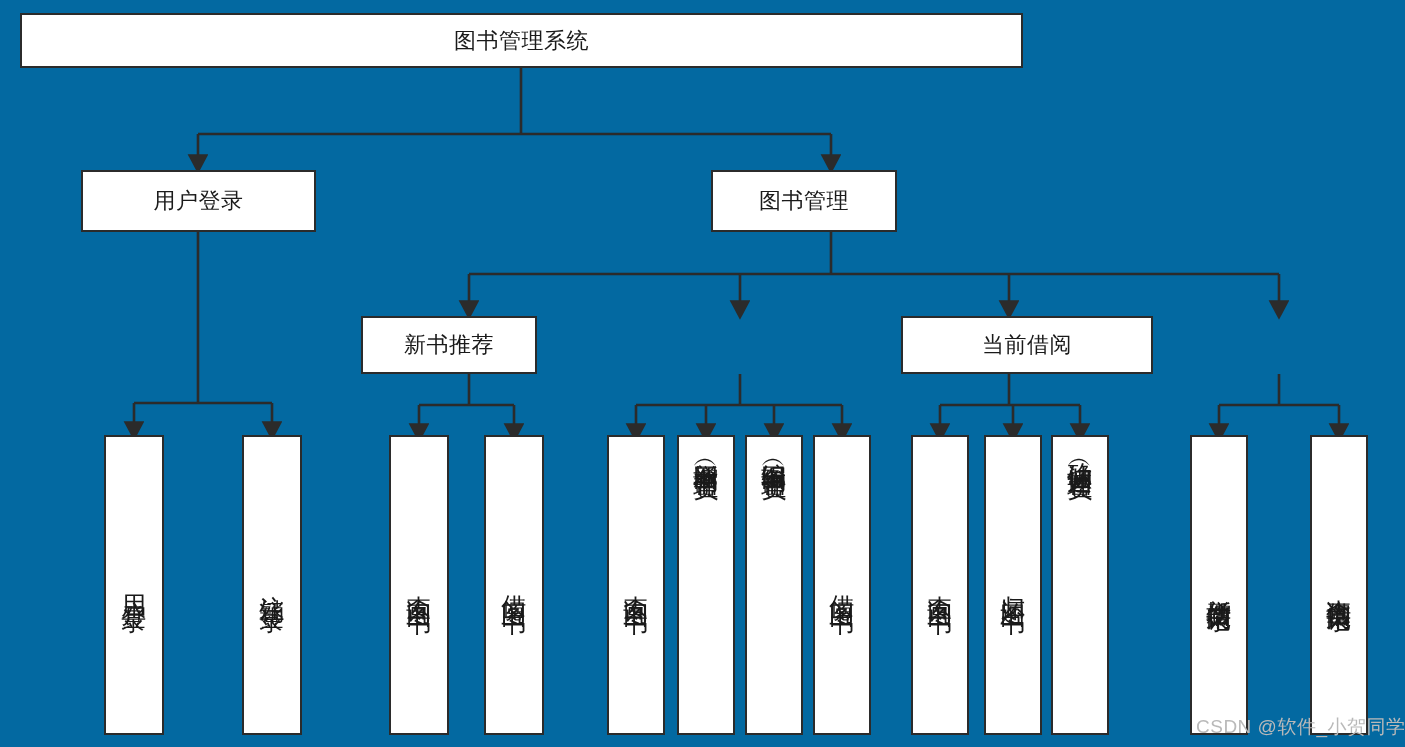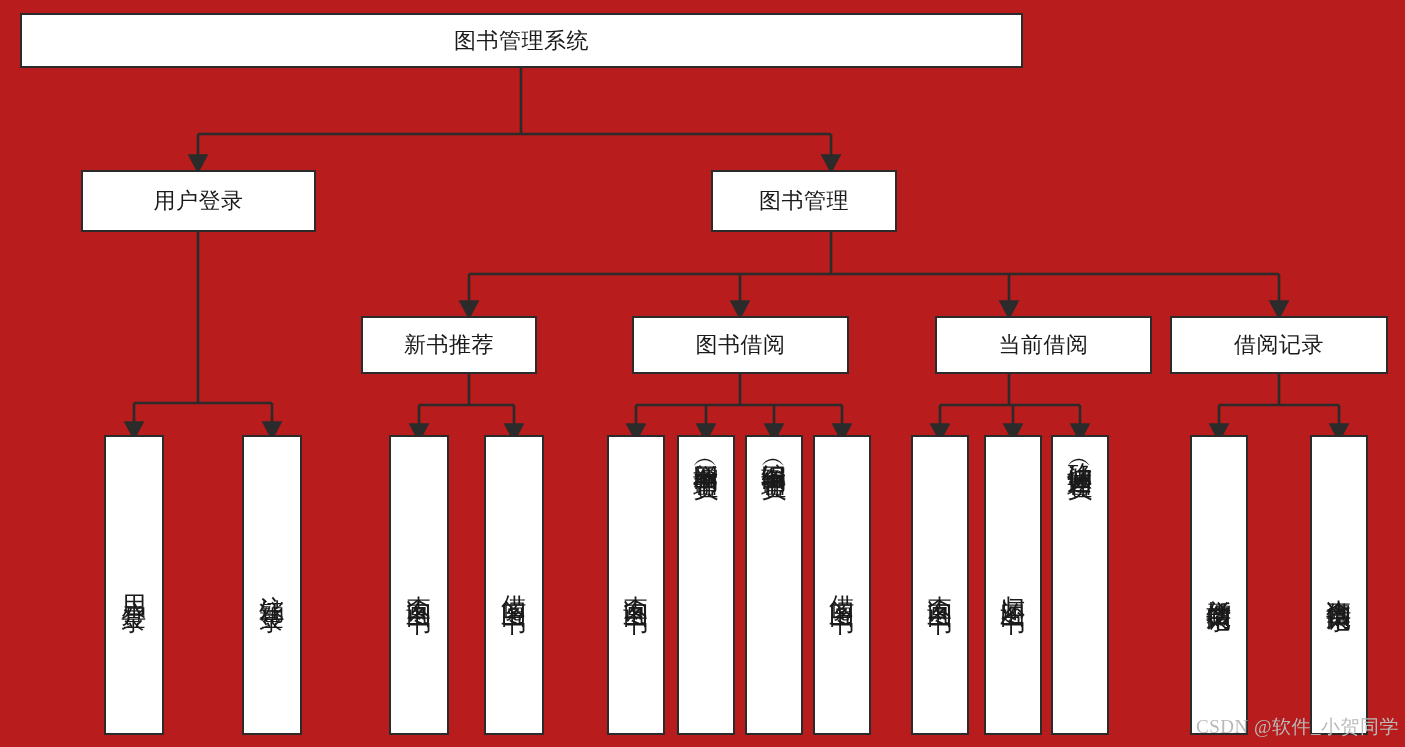--- a/index.html
+++ b/index.html
@@ -7,21 +7,21 @@
     padding: 0;
     background: #ffffff;
   }
   body {
     font-family: "Liberation Sans", "DejaVu Sans", sans-serif;
   }
   #canvas {
     position: relative;
     width: 1405px;
     height: 747px;
-    background: #b91c1c;
+    background: #0369a1;
     overflow: hidden;
   }
   svg#edges {
     position: absolute;
     left: 0;
     top: 0;
     width: 1405px;
     height: 747px;
     pointer-events: none;
   }
@@ -138,28 +138,22 @@
   <div class="node horiz" style="left:81px; top:170px; width:235px; height:62px;">
     <span class="lbl">用户登录</span>
   </div>
   <div class="node horiz" style="left:711px; top:170px; width:186px; height:62px;">
     <span class="lbl">图书管理</span>
   </div>
 
   <div class="node horiz" style="left:361px; top:316px; width:176px; height:58px;">
     <span class="lbl">新书推荐</span>
   </div>
-  <div class="node horiz" style="left:632px; top:316px; width:217px; height:58px;">
-    <span class="lbl">图书借阅</span>
-  </div>
-  <div class="node horiz" style="left:901px; top:316px; width:217px; height:58px;margin-left:34px;">
+  <div class="node horiz" style="left:901px; top:316px; width:252px; height:58px;">
     <span class="lbl">当前借阅</span>
-  </div>
-  <div class="node horiz" style="left:1170px; top:316px; width:218px; height:58px;">
-    <span class="lbl">借阅记录</span>
   </div>
 
   <div class="node vert" style="left:104px; top:435px; width:60px; height:300px;">
     <span class="lbl">用户登录</span>
   </div>
   <div class="node vert" style="left:242px; top:435px; width:60px; height:300px;">
     <span class="lbl">注销登录</span>
   </div>
 
   <div class="node vert" style="left:389px; top:435px; width:60px; height:300px;">
@@ -192,15 +186,15 @@
     <span class="lbl">确认归还（管理员）</span>
   </div>
 
   <div class="node vert tall" style="left:1190px; top:435px; width:58px; height:300px;">
     <span class="lbl">新增借阅记录</span>
   </div>
   <div class="node vert tall" style="left:1310px; top:435px; width:58px; height:300px;">
     <span class="lbl">查询借阅记录</span>
   </div>
 
-  <div class="watermark" style="left:1196px; top:714px;font-family:Liberation Serif, serif;">CSDN @软件_小贺同学</div>
+  <div class="watermark" style="left:1196px; top:714px;">CSDN @软件_小贺同学</div>
 
 </div>
 
 </body></html>

